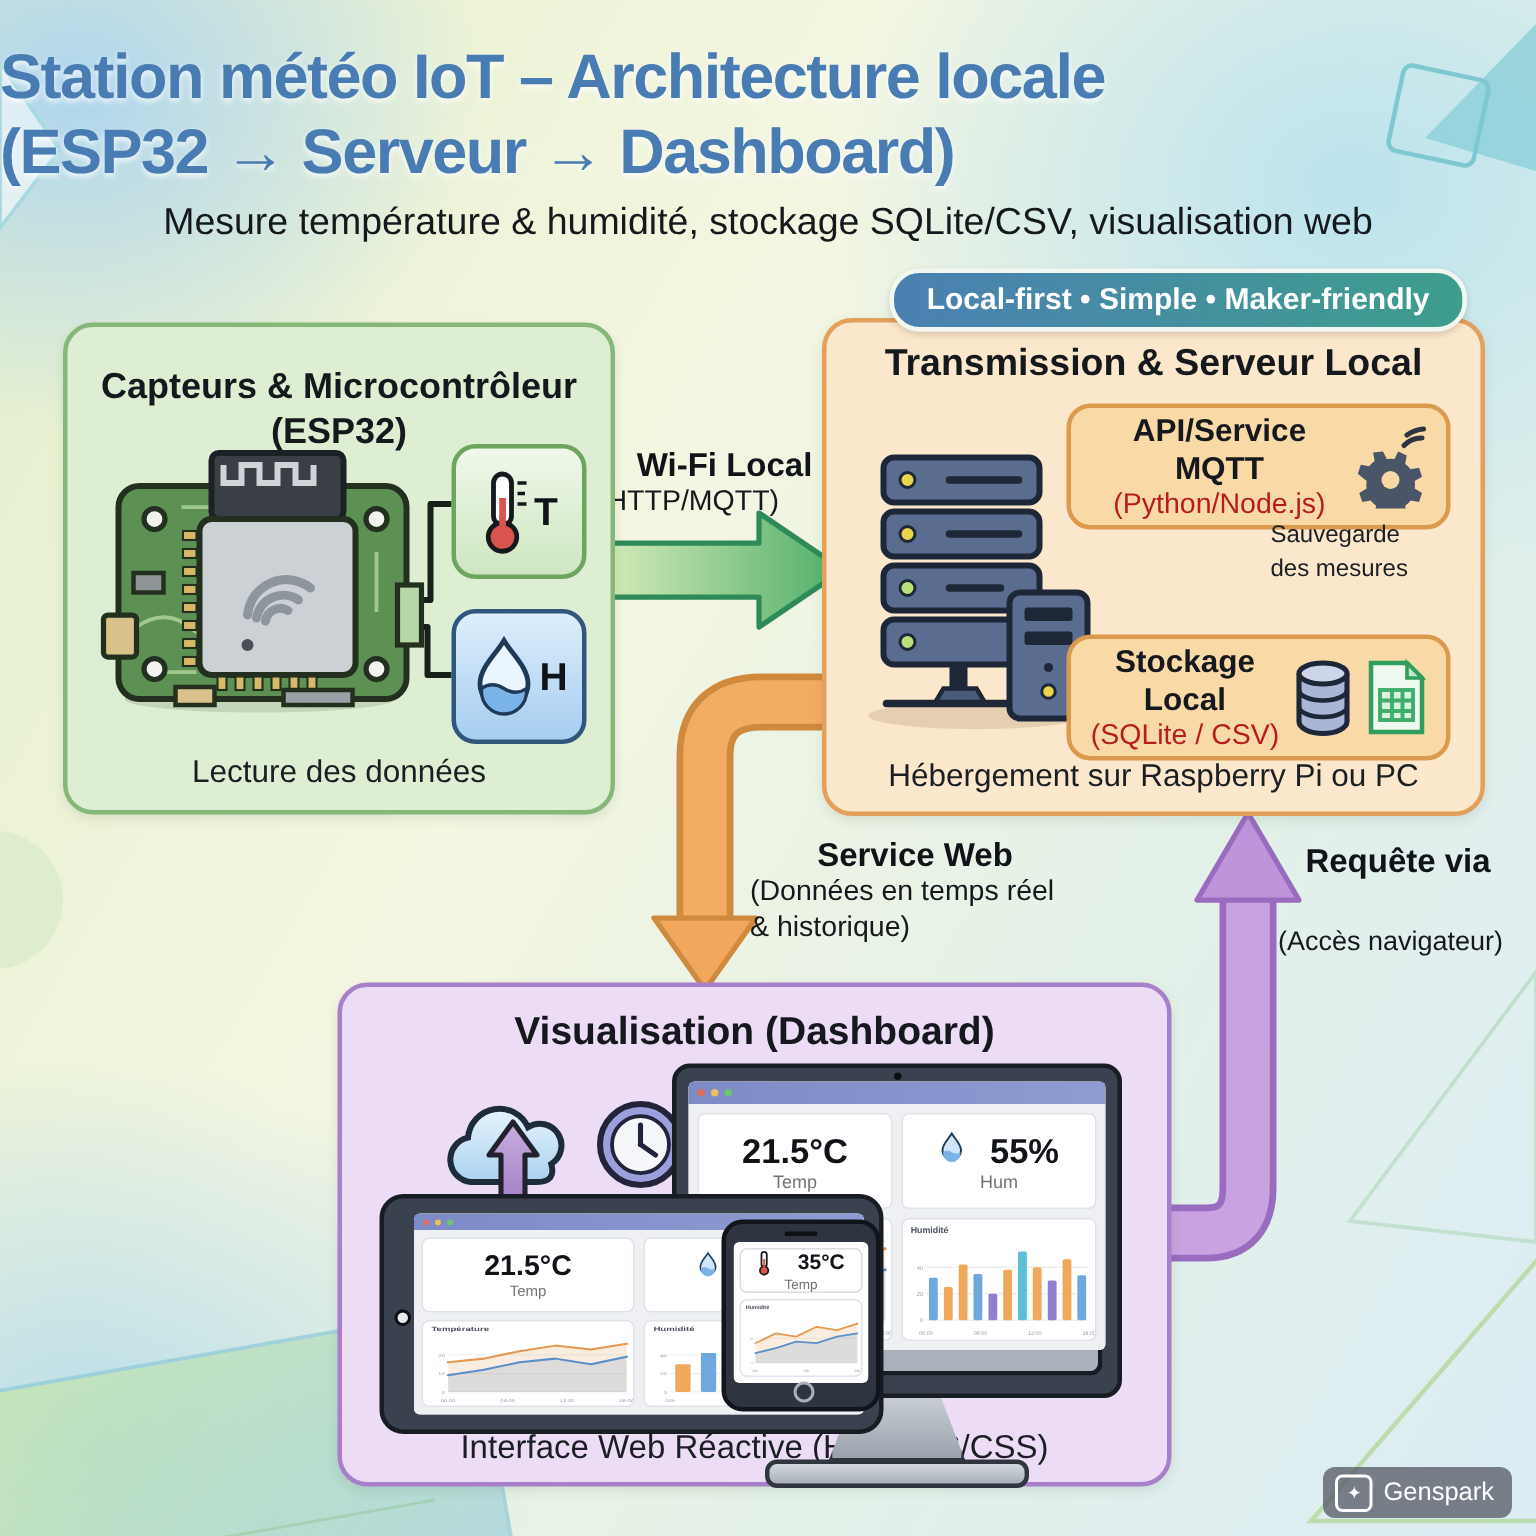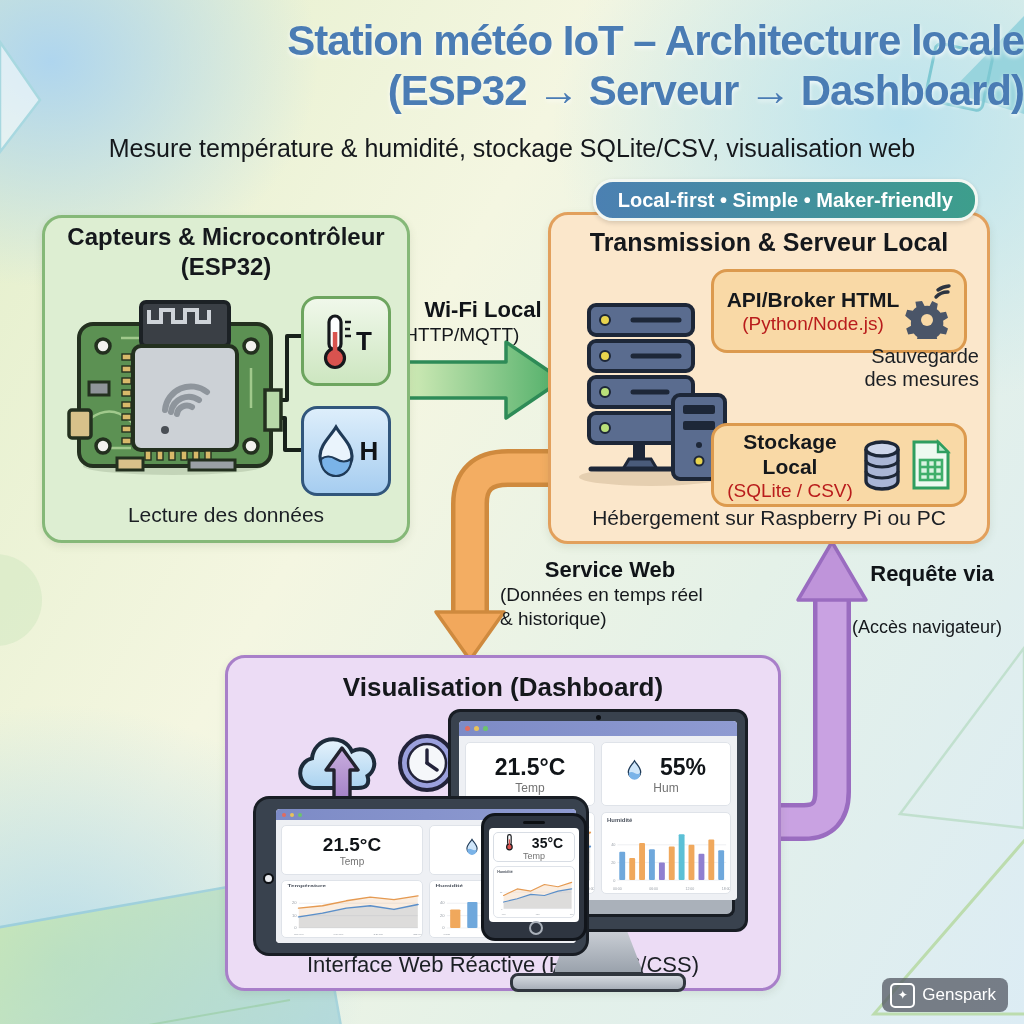--- a/index.html
+++ b/index.html
@@ -5,21 +5,21 @@
   html,body{margin:0;padding:0;}
   body{font-family:"Liberation Sans","DejaVu Sans",sans-serif;}
   #canvas{position:relative;width:1024px;height:1024px;overflow:hidden;
     background:
       radial-gradient(55% 45% at 88% 12%, rgba(185,226,238,.95), rgba(185,226,238,0) 62%),
       radial-gradient(45% 38% at 5% 6%, rgba(172,212,240,.95), rgba(172,212,240,0) 58%),
       radial-gradient(50% 42% at 6% 94%, rgba(168,214,236,.8), rgba(168,214,236,0) 60%),
       linear-gradient(120deg,#e3efca 0%,#f4f6e1 38%,#e4f1e8 68%,#dcecf4 100%);}
   .abs{position:absolute;}
   
-  .title{left:0;top:16px;width:1024px;text-align:right;color:#4a7cb4;font-weight:bold;
+  .title{left:0;top:26px;width:1024px;text-align:left;color:#4a7cb4;font-weight:bold;
     font-size:42px;line-height:50px;letter-spacing:-1px;
     text-shadow:0 2px 4px rgba(255,255,255,.85);}
   .subtitle{left:0;top:134px;width:1024px;text-align:center;color:#15181c;font-size:25px;}
   .badge{top:179px;right:46px;height:36px;display:flex;align-items:center;padding:0 22px;
     border-radius:20px;border:3px solid #f2f7f2;color:#fff;font-weight:bold;font-size:20px;
     background:linear-gradient(90deg,#4b80b2,#3d9e8c);box-shadow:0 2px 5px rgba(0,0,0,.15);z-index:6;}
   
   .box{border-radius:20px;box-shadow:0 3px 8px rgba(70,90,60,.12);}
   .green-box{left:42px;top:215px;width:362px;height:322px;background:#ddeed2;border:3px solid #85b878;}
   .orange-box{left:548px;top:212px;width:436px;height:326px;background:#fbe7cb;border:3px solid #e2a05c;}
@@ -30,36 +30,36 @@
   .tile{width:84px;height:84px;border-radius:16px;display:flex;align-items:center;justify-content:center;gap:2px;}
   .tile-t{left:256px;top:78px;background:linear-gradient(180deg,#f0f8ea,#cde6c0);border:3px solid #6da55f;}
   .tile-h{left:256px;top:188px;background:linear-gradient(180deg,#ddeefb,#a6cdf0);border:3px solid #31567c;}
   .tile-label{font-weight:bold;font-size:26px;color:#101418;}
   
   .inner-orange{left:160px;border-radius:16px;background:#f9d9a6;border:3px solid #dc9a4e;width:256px;height:84px;
     display:flex;align-items:center;justify-content:space-between;padding:0 12px;box-sizing:border-box;}
   .inner-orange .txt{text-align:center;flex:1;}
   .inner-orange .l1{font-weight:bold;font-size:21px;color:#15181c;line-height:25px;}
   .inner-orange .l2{font-size:19px;color:#b91c1c;line-height:23px;}
-  .small-note{font-size:20px;color:#1b1f24;line-height:23px;text-align:right;}
+  .small-note{font-size:16px;color:#1b1f24;line-height:23px;text-align:left;}
   
   .arrow-label-bold{font-weight:bold;font-size:22px;color:#101418;text-align:center;line-height:27px;}
   .arrow-label-sub{font-size:19px;color:#15181c;line-height:24px;}
   
   .monitor{left:445px;top:706px;width:300px;z-index:2;}
   .monitor .bezel{background:#39424e;border:3px solid #181d24;border-radius:12px;padding:9px 8px 12px;position:relative;}
   .monitor .cam{position:absolute;top:3px;left:50%;width:5px;height:5px;margin-left:-2px;border-radius:50%;background:#0c0f13;}
   .screen{background:#fff;border-radius:4px;overflow:hidden;}
   .browser-bar{height:15px;background:linear-gradient(90deg,#7d8bc6,#8f9bd2);display:flex;align-items:center;gap:4px;padding:0 6px;}
   .dot{width:5px;height:5px;border-radius:50%;}
   .dash{padding:6px;display:flex;flex-direction:column;gap:6px;background:#eef0f4;}
   .cards{display:flex;gap:6px;}
   .card{flex:1;background:#fff;border:1px solid #dfe3e9;border-radius:5px;display:flex;flex-direction:column;
     align-items:center;justify-content:center;}
-  .card .row{display:flex;align-items:flex-end;gap:17px;}
+  .card .row{display:flex;align-items:flex-start;gap:17px;}
   .card .val{font-weight:bold;color:#101418;}
   .card .lab{color:#737373;}
   .charts{display:flex;gap:6px;}
   .chart-panel{flex:1;background:#fff;border:1px solid #dfe3e9;border-radius:5px;overflow:hidden;}
   .monitor .card{height:62px;} .monitor .val{font-size:23px;} .monitor .lab{font-size:12px;}
   .monitor .chart-panel{height:80px;}
   .monitor-chin{height:14px;background:#aab1ba;border:3px solid #181d24;border-top:none;border-radius:0 0 8px 8px;margin:0 2px;}
   .stand{width:86px;height:40px;margin:0 auto;background:linear-gradient(180deg,#c8cdd4,#9aa2ac);
     border:3px solid #30363e;border-top:none;clip-path:polygon(18% 0,82% 0,100% 100%,0 100%);}
   .stand-base{width:170px;height:13px;margin:-2px auto 0;background:linear-gradient(180deg,#d4d9df,#a8afb9);
@@ -154,21 +154,21 @@
     <div class="arrow-label-sub">(Données en temps réel</div>
     <div class="arrow-label-sub">&amp; historique)</div>
   </div>
 
   <div class="abs" style="left:852px;top:560px;width:160px;z-index:2;">
     <div class="arrow-label-bold">Requête via</div>
     <div class="arrow-label-sub" style="font-size:18px;margin-top:28px;">(Accès navigateur)</div>
   </div>
 
   <div class="abs box green-box" style="z-index:2;">
-    <div class="box-title" style="margin-top:4px;">
+    <div class="box-title" style="margin-top:25px;">
       <div>Capteurs &amp; Microcontrôleur</div>
       <div>(ESP32)</div>
     </div>
 
     <svg class="abs" width="362" height="322" viewBox="0 0 362 322" style="left:0;top:0;">
       <path d="M 224 182 L 242 182 L 242 118 L 256 118" fill="none" stroke="#17211a" stroke-width="4" stroke-linejoin="round"></path>
       <path d="M 224 200 L 240 200 L 240 232 L 256 232" fill="none" stroke="#17211a" stroke-width="4" stroke-linejoin="round"></path>
     </svg>
 
     <svg class="abs" style="left:16px;top:80px;" width="222" height="182" viewBox="0 0 222 182">
@@ -265,21 +265,21 @@
         <rect x="102" y="96" width="52" height="84" rx="7" fill="#5a6c8f" stroke="#1d2738" stroke-width="4"></rect>
         <rect x="112" y="106" width="32" height="9" rx="2" fill="#1d2738"></rect>
         <rect x="112" y="122" width="32" height="9" rx="2" fill="#1d2738"></rect>
         <circle cx="128" cy="146" r="3" fill="#1d2738"></circle>
         <circle cx="128" cy="162" r="4.5" fill="#e8d44d" stroke="#1d2738" stroke-width="2"></circle>
       </g>
     </svg>
 
     <div class="abs inner-orange" style="top:54px;">
       <div class="txt">
-        <div class="l1">API/Broker HTML</div>
+        <div class="l1">API/Service MQTT</div>
         <div class="l2">(Python/Node.js)</div>
       </div>
       <svg width="52" height="56" viewBox="0 0 52 56">
         <g stroke="#2c3440" stroke-width="3.4" fill="none" stroke-linecap="round">
           <path d="M36 14 a16 16 0 0 1 12 -5"></path>
           <path d="M38 7 a22 22 0 0 1 11 -4"></path>
         </g>
         <g fill="#4a5568">
           <path d="M22 18 l2.6 5 a14 14 0 0 1 5 0 L32.2 18 l5.6 2.7 -1 5.6 a14 14 0 0 1 3.6 3.5 l5.6 -1 2 6 -4.9 2.9 a14 14 0 0 1 0 5 l4.9 2.9 -2 6 -5.6 -1 a14 14 0 0 1 -3.6 3.5 l1 5.6 -5.6 2.7 -2.6 -5 a14 14 0 0 1 -5 0 l-2.6 5 -5.6 -2.7 1 -5.6 a14 14 0 0 1 -3.6 -3.5 l-5.6 1 -2 -6 4.9 -2.9 a14 14 0 0 1 0 -5 L5.2 32.8 l2 -6 5.6 1 a14 14 0 0 1 3.6 -3.5 l-1 -5.6 Z"></path>
         </g>

